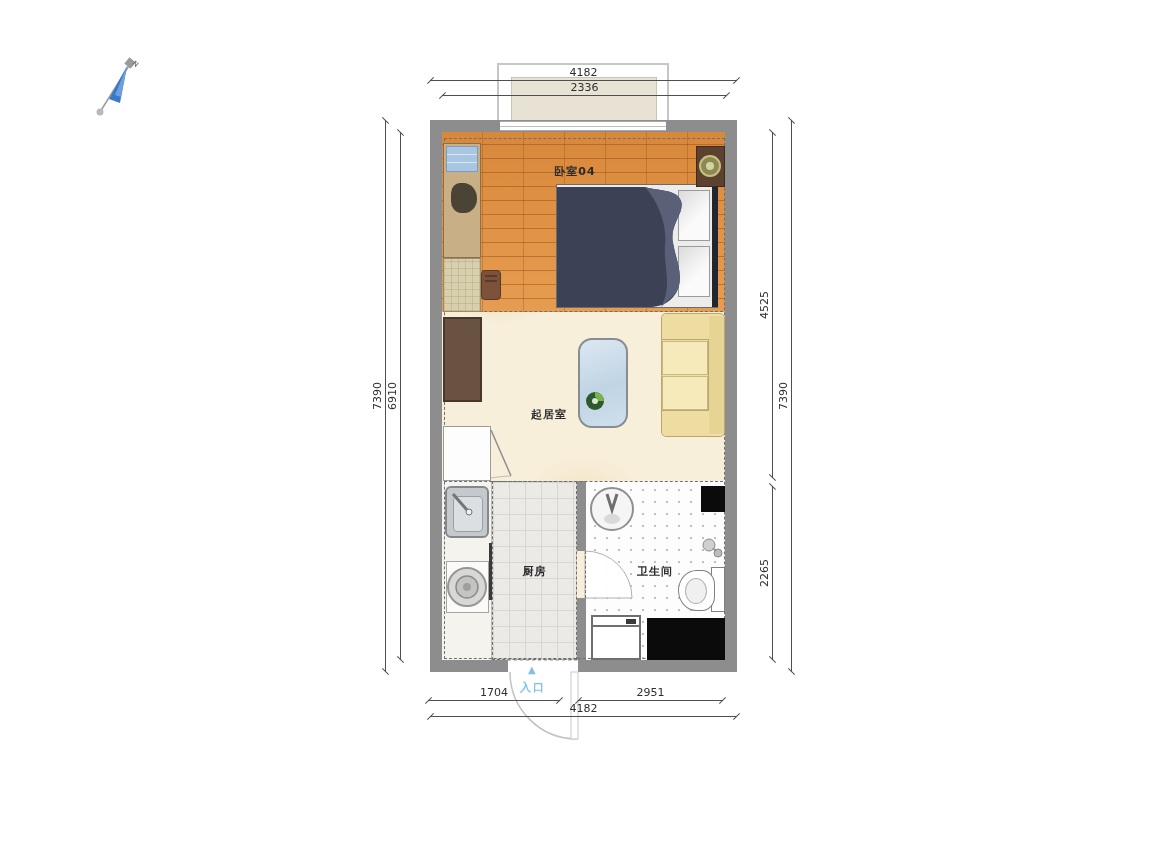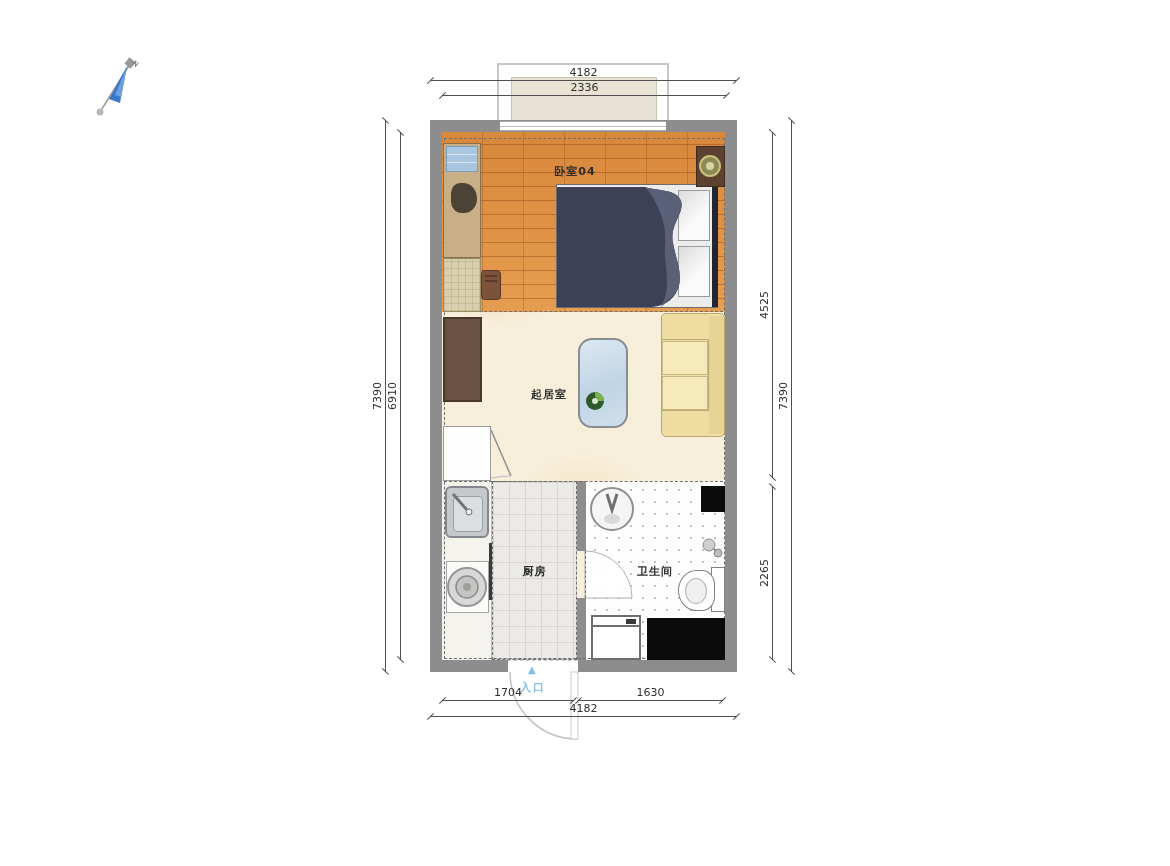--- a/index.html
+++ b/index.html
@@ -143,21 +143,21 @@
   </div>
 
   <div class="box" style="left:661px;top:313px;width:64px;height:124px;background:#efe0a8;border:1px solid #b9a76d;border-radius:5px;">
     <div class="box" style="left:46px;top:2px;width:16px;height:118px;background:#e6d494;border-left:1px solid #b9a76d;border-radius:0 4px 4px 0;"></div>
     <div class="box" style="left:0px;top:0px;width:47px;height:26px;background:#eedda0;border-bottom:1px solid #b9a76d;border-radius:5px 0 0 0;"></div>
     <div class="box" style="left:0px;top:96px;width:47px;height:26px;background:#eedda0;border-top:1px solid #b9a76d;border-radius:0 0 0 5px;"></div>
     <div class="box" style="left:0px;top:27px;width:46px;height:34px;background:#f6e9ba;border:1px solid #c8b77e;"></div>
     <div class="box" style="left:0px;top:62px;width:46px;height:34px;background:#f6e9ba;border:1px solid #c8b77e;"></div>
   </div>
 
-  <div class="room-label" style="left:480px;top:388px;width:90px;padding-left:24px;">起居室</div>
+  <div class="room-label" style="left:480px;top:408px;width:90px;padding-left:24px;">起居室</div>
 
   <div class="box" style="left:445px;top:486px;width:44px;height:52px;background:#c6c9cc;border:2px solid #84888c;border-radius:6px;">
     <div class="box" style="left:6px;top:8px;width:30px;height:36px;background:#dcdfe1;border:1px solid #9aa0a4;border-radius:4px;"></div>
     <svg class="abs" style="left:2px;top:2px;" width="30" height="30" viewBox="0 0 30 30">
       <path d="M4,4 L18,20" stroke="#70757a" stroke-width="3" fill="none"></path>
       <circle cx="20" cy="22" r="3" fill="#eef0f1" stroke="#70757a"></circle>
     </svg>
   </div>
   <div class="box" style="left:446px;top:561px;width:43px;height:52px;background:#fbfaf8;border:1px solid #a5a5a5;">
     <svg width="41" height="50" viewBox="0 0 41 50">
@@ -237,29 +237,29 @@
     <span class="tick" style="top:0;"></span>
       <span class="tick" style="bottom:0;"></span>
     <span class="dim-label">7390</span>
   </div>
   <div class="dim dim-v" style="left:772px;top:486px;height:174px;">
     <span class="tick" style="top:0;"></span>
       <span class="tick" style="bottom:0;"></span>
     <span class="dim-label">2265</span>
   </div>
 
-  <div class="dim dim-h" style="left:442px;top:700px;width:132px;">
+  <div class="dim dim-h" style="left:428px;top:700px;width:132px;">
     <span class="tick" style="left:0;"></span>
       <span class="tick" style="right:0;"></span>
     <span class="dim-label">1704</span>
   </div>
   <div class="dim dim-h" style="left:578px;top:700px;width:145px;">
     <span class="tick" style="left:0;"></span>
       <span class="tick" style="right:0;"></span>
-    <span class="dim-label">1630</span>
+    <span class="dim-label">2951</span>
   </div>
   <div class="dim dim-h" style="left:430px;top:716px;width:307px;">
     <span class="tick" style="left:0;"></span>
       <span class="tick" style="right:0;"></span>
     <span class="dim-label">4182</span>
   </div>
 
 </div>
 
 </body></html>

